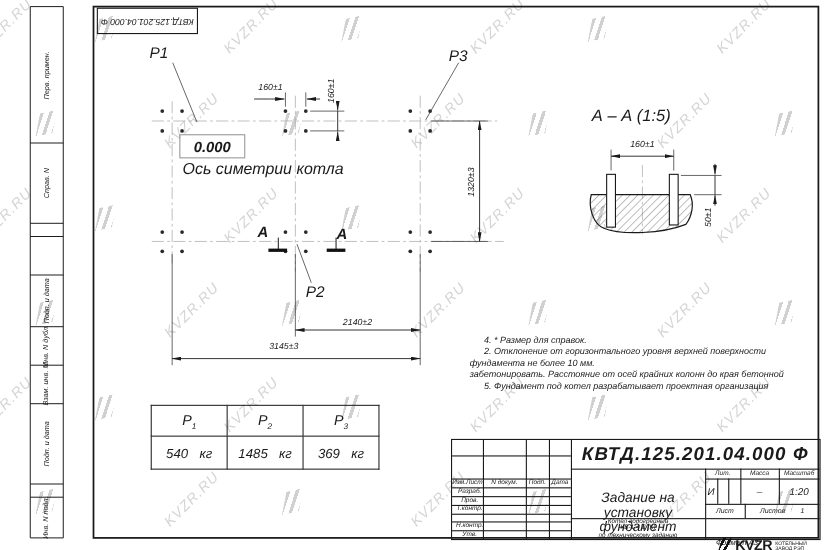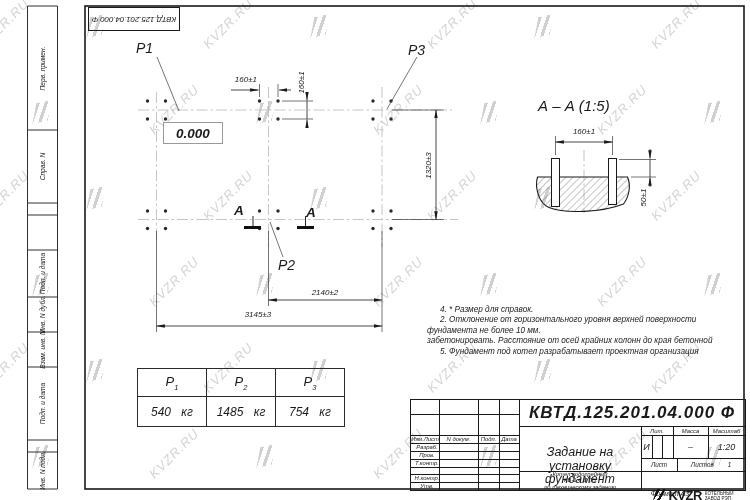--- a/index.html
+++ b/index.html
@@ -263,20 +263,21 @@
       <span>Инв. N подл.</span>
     </div>
 
   <div class="abs dwg p-label" style="left:136px;top:40px;">P1</div>
   <div class="abs dwg p-label" style="left:408px;top:42px;">P3</div>
   <div class="abs dwg p-label" style="left:278px;top:257px;">P2</div>
 
   <div class="abs dwg elev-box" style="left:163px;top:122px;">
     <span>0.000</span>
   </div>
+  <div class="abs dwg axis-label" style="left:166px;top:146px;">Ось симетрии котла</div>
 
   <div class="abs dwg cut-letter" style="left:234px;top:203px;">А</div>
   <div class="abs dwg cut-letter" style="left:306px;top:205px;">А</div>
 
   <div class="abs dwg dim" style="left:217px;top:75px;width:40px;text-align:right;">160±1</div>
   <div class="abs dwg dim rot" style="left:292px;top:62px;width:18px;height:40px;">
       <span>160±1</span>
     </div>
   <div class="abs dwg dim rot" style="left:419px;top:143px;width:18px;height:44px;">
       <span>1320±3</span>
@@ -301,21 +302,21 @@
   <table class="loads abs" style="left:137px;top:368px;z-index:2;">
     <tbody>
         <tr>
       <th><span>P</span><sub>1</sub></th>
       <th><span>P</span><sub>2</sub></th>
       <th><span>P</span><sub>3</sub></th>
     </tr>
     <tr>
       <td>540 кг</td>
       <td>1485 кг</td>
-      <td>754 кг</td>
+      <td>369 кг</td>
     </tr>
   </tbody>
     </table>
 
   <div class="abs tb">
 
     <div class="vl" style="left:28px;top:0;height:90px;"></div>
     <div class="vl" style="left:67px;top:0;height:90px;"></div>
     <div class="vl" style="left:88px;top:0;height:90px;"></div>
     <div class="vl" style="left:108px;top:0;height:90px;"></div>

